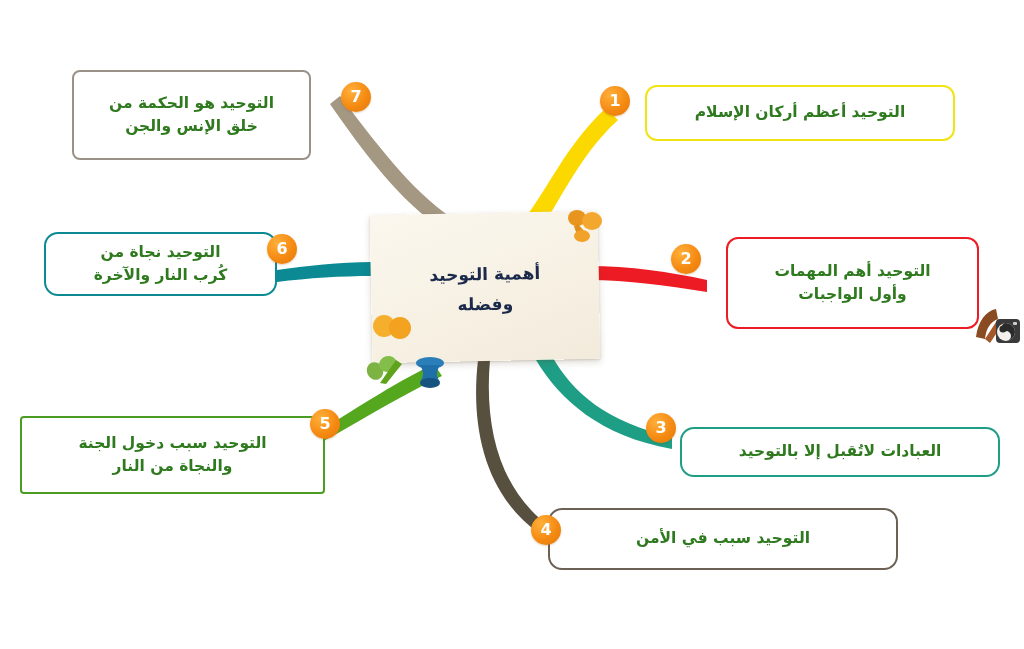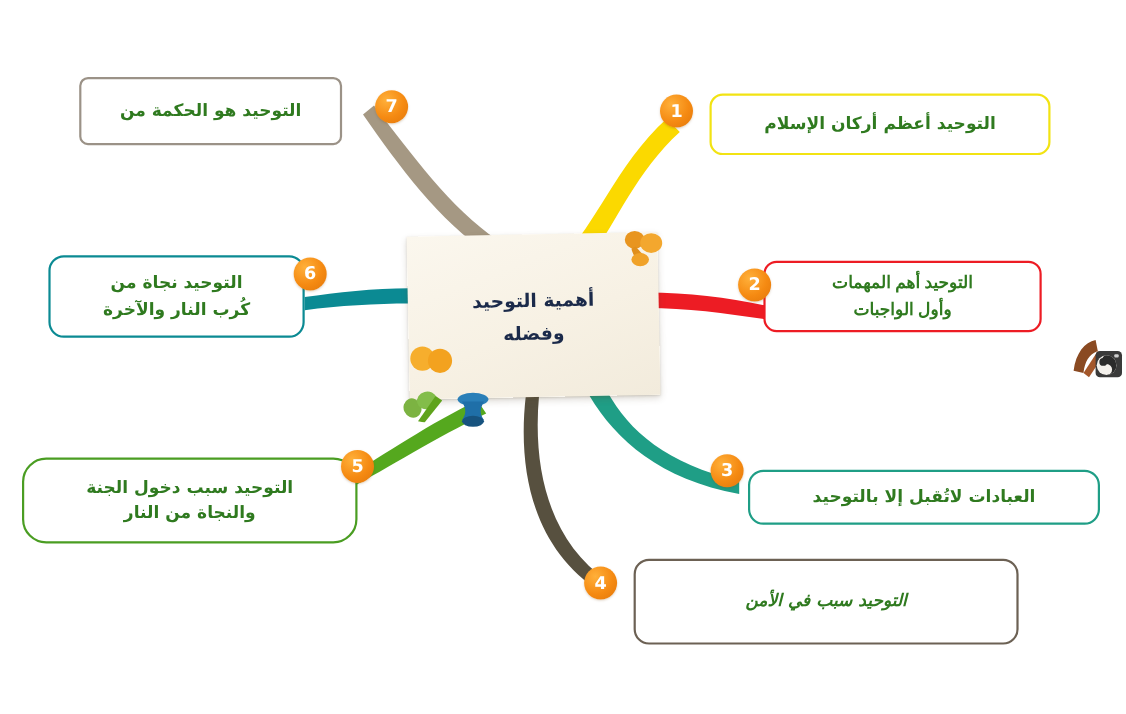--- a/index.html
+++ b/index.html
@@ -67,36 +67,36 @@
     line-height:1;
     z-index:9;
     box-shadow:0 1px 2px rgba(120,70,10,.25);
     font-family:"DejaVu Sans","Liberation Sans",sans-serif;
   }
 
   
   #node-1{left:645px;top:85px;width:310px;height:56px;border:2.5px solid #f2e313;border-radius:12px;}
   #badge-1{left:600px;top:86px;}
 
-  #node-2{left:694px;top:237px;width:253px;height:65px;border:2.5px solid #ed1c24;border-radius:12px;font-family:Liberation Serif, serif;}
+  #node-2{left:726px;top:237px;width:253px;height:92px;border:2.5px solid #ed1c24;border-radius:12px;}
   #badge-2{left:671px;top:244px;}
 
   #node-3{left:680px;top:427px;width:320px;height:50px;border:2.5px solid #1f9e86;border-radius:14px;}
   #badge-3{left:646px;top:413px;}
 
-  #node-4{left:576px;top:508px;width:350px;height:78px;border:2.5px solid #6c6154;border-radius:14px;font-style:italic;}
+  #node-4{left:548px;top:508px;width:350px;height:62px;border:2.5px solid #6c6154;border-radius:14px;}
   #badge-4{left:531px;top:515px;}
 
-  #node-5{left:20px;top:416px;width:305px;height:78px;border:2.5px solid #4a9d22;border-radius:22px;}
+  #node-5{left:20px;top:416px;width:305px;height:78px;border:2.5px solid #4a9d22;border-radius:4px;}
   #badge-5{left:310px;top:409px;}
 
-  #node-6{left:44px;top:232px;width:233px;height:75px;border:2.5px solid #0b8a93;border-radius:14px;}
+  #node-6{left:44px;top:232px;width:233px;height:64px;border:2.5px solid #0b8a93;border-radius:14px;}
   #badge-6{left:267px;top:234px;}
 
-  #node-7{left:72px;top:70px;width:239px;height:62px;border:2.5px solid #9b9287;border-radius:8px;}
+  #node-7{left:72px;top:70px;width:239px;height:90px;border:2.5px solid #9b9287;border-radius:8px;}
   #badge-7{left:341px;top:82px;}
 
   
   .pin{position:absolute;z-index:8;}
   #pin-orange-top{left:565px;top:208px;width:40px;height:36px;}
   #pin-blue{left:412px;top:355px;width:36px;height:34px;}
   #pin-green{left:366px;top:352px;width:46px;height:32px;}
   #pin-orange-left{left:372px;top:312px;width:42px;height:30px;}
 
   
@@ -174,20 +174,21 @@
     <div class="ntext">
       <span>التوحيد نجاة من</span>
       <span>كُرب النار والآخرة</span>
     </div>
   </div>
   <div class="badge" id="badge-6">6</div>
 
   <div class="node" id="node-7">
     <div class="ntext">
       <span>التوحيد هو الحكمة من</span>
+      <span>خلق الإنس والجن</span>
     </div>
   </div>
   <div class="badge" id="badge-7">7</div>
 
   <svg class="pin" id="pin-orange-top" viewBox="0 0 40 36">
     <ellipse cx="12" cy="10" rx="9" ry="8" fill="#e8951f"></ellipse>
     <ellipse cx="27" cy="13" rx="10" ry="9" fill="#f3a72e"></ellipse>
     <path d="M13 16 C17 21 20 24 24 26 L18 30 C13 28 10 23 9 18 Z" fill="#e08f1d"></path>
     <ellipse cx="17" cy="28" rx="8" ry="6" fill="#f0a229"></ellipse>
   </svg>

